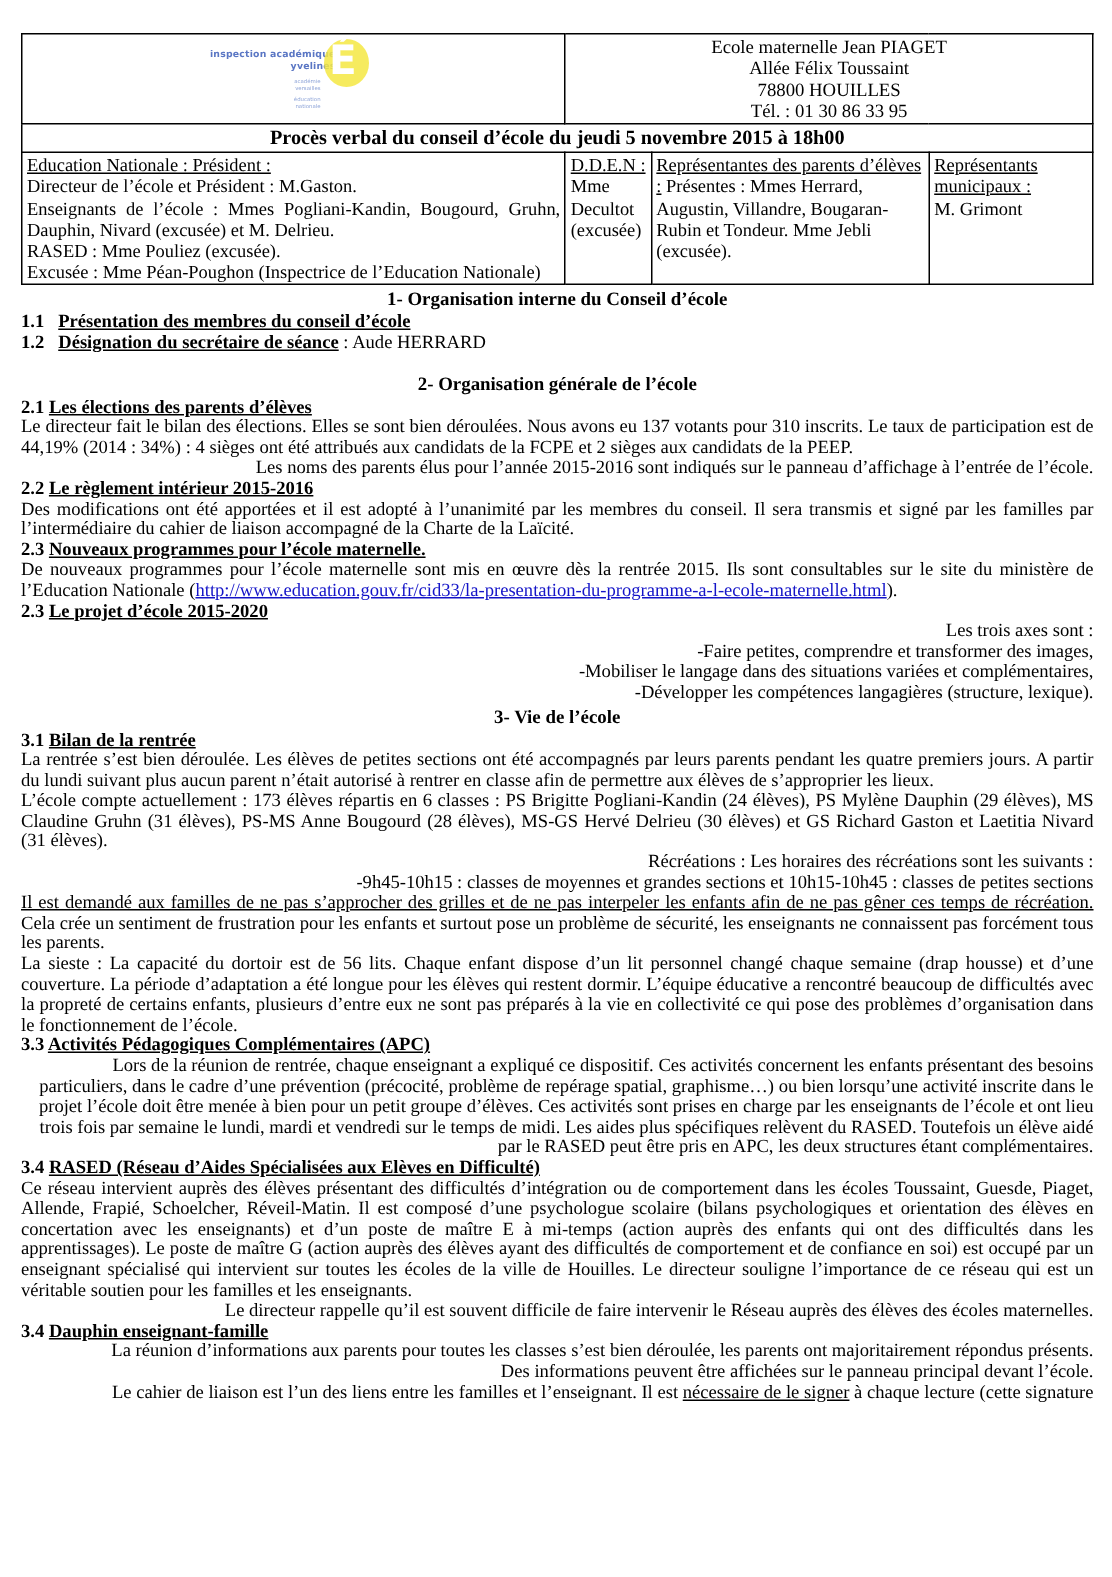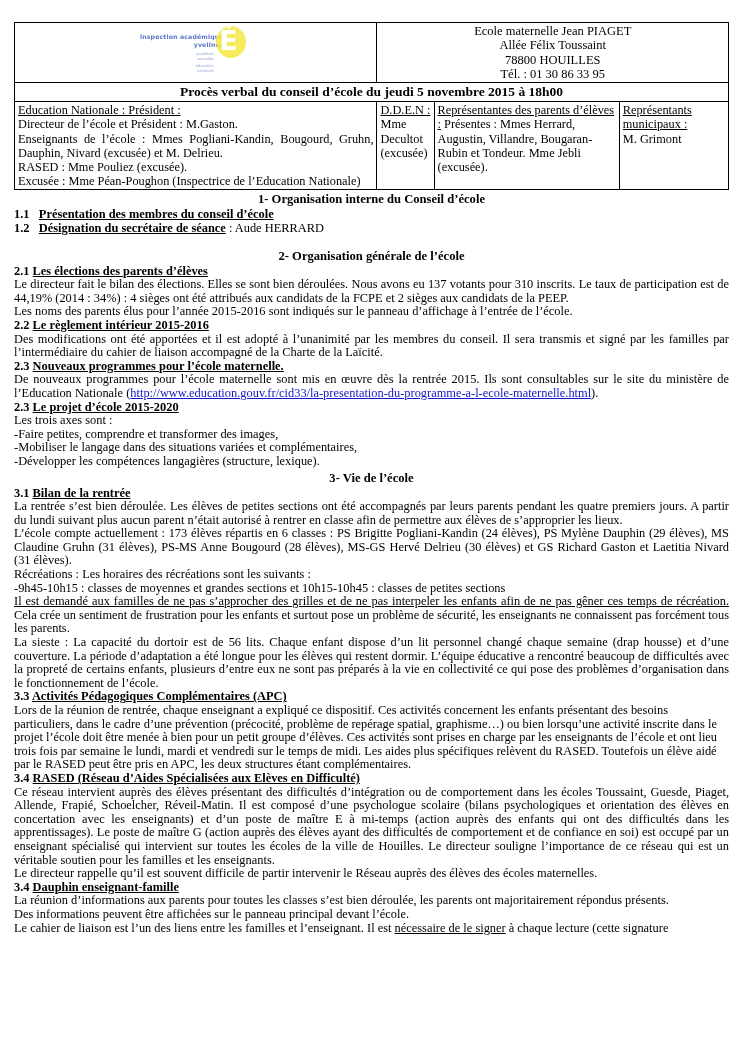--- a/index.html
+++ b/index.html
@@ -122,21 +122,21 @@
     font-size: 12.6px;
     line-height: 15px;
     margin: 2px 0 1px 0;
   }
   p.para {
     margin: 0;
     text-align: justify;
   }
   p.left {
     margin: 0;
-    text-align: left;
+    text-align: right;
   }
   .subhead {
     margin: 0;
     font-weight: bold;
     text-align: left;
   }
   .subhead .num { font-weight: bold; }
   .subhead .txt { font-weight: bold; text-decoration: underline; }
   .numbered {
     margin: 0;
@@ -273,21 +273,21 @@
       <span class="num">3.3</span>
       <span> </span><span class="txt">Activités Pédagogiques Complémentaires (APC)</span>
     </p>
     <p class="left">Lors de la réunion de rentrée, chaque enseignant a expliqué ce dispositif. Ces activités concernent les enfants présentant des besoins particuliers, dans le cadre d’une prévention (précocité, problème de repérage spatial, graphisme…) ou bien lorsqu’une activité inscrite dans le projet l’école doit être menée à bien pour un petit groupe d’élèves. Ces activités sont prises en charge par les enseignants de l’école et ont lieu trois fois par semaine le lundi, mardi et vendredi sur le temps de midi. Les aides plus spécifiques relèvent du RASED. Toutefois un élève aidé par le RASED peut être pris en APC, les deux structures étant complémentaires.</p>
 
     <p class="subhead">
       <span class="num">3.4</span>
       <span> </span><span class="txt">RASED (Réseau d’Aides Spécialisées aux Elèves en Difficulté)</span>
     </p>
     <p class="para">Ce réseau intervient auprès des élèves présentant des difficultés d’intégration ou de comportement dans les écoles Toussaint, Guesde, Piaget, Allende, Frapié, Schoelcher, Réveil-Matin. Il est composé d’une psychologue scolaire (bilans psychologiques et orientation des élèves en concertation avec les enseignants) et d’un poste de maître E à mi-temps (action auprès des enfants qui ont des difficultés dans les apprentissages). Le poste de maître G (action auprès des élèves ayant des difficultés de comportement et de confiance en soi) est occupé par un enseignant spécialisé qui intervient sur toutes les écoles de la ville de Houilles. Le directeur souligne l’importance de ce réseau qui est un véritable soutien pour les familles et les enseignants.</p>
-    <p class="left">Le directeur rappelle qu’il est souvent difficile de partir intervenir le Réseau auprès des élèves des écoles maternelles.</p>
+    <p class="left">Le directeur rappelle qu’il est souvent difficile de faire intervenir le Réseau auprès des élèves des écoles maternelles.</p>
 
     <p class="subhead">
       <span class="num">3.4</span>
       <span> </span><span class="txt">Dauphin enseignant-famille</span>
     </p>
     <p class="left">La réunion d’informations aux parents pour toutes les classes s’est bien déroulée, les parents ont majoritairement répondus présents.</p>
     <p class="left">Des informations peuvent être affichées sur le panneau principal devant l’école.</p>
     <p class="left"><span>Le cahier de liaison est l’un des liens entre les familles et l’enseignant. Il est </span><span class="bold-u">nécessaire de le signer</span><span> à chaque lecture (cette signature</span></p>
 
   </div>

